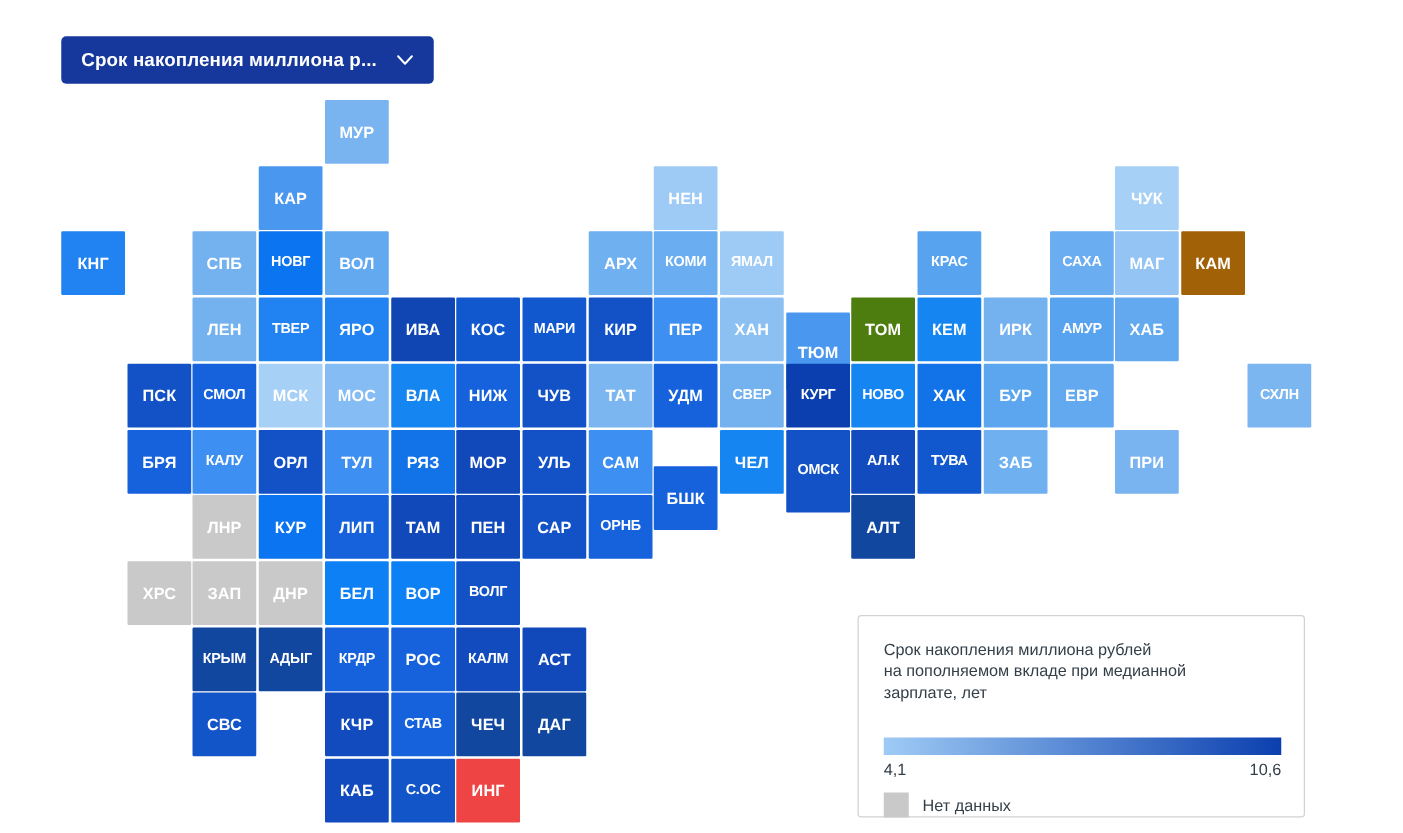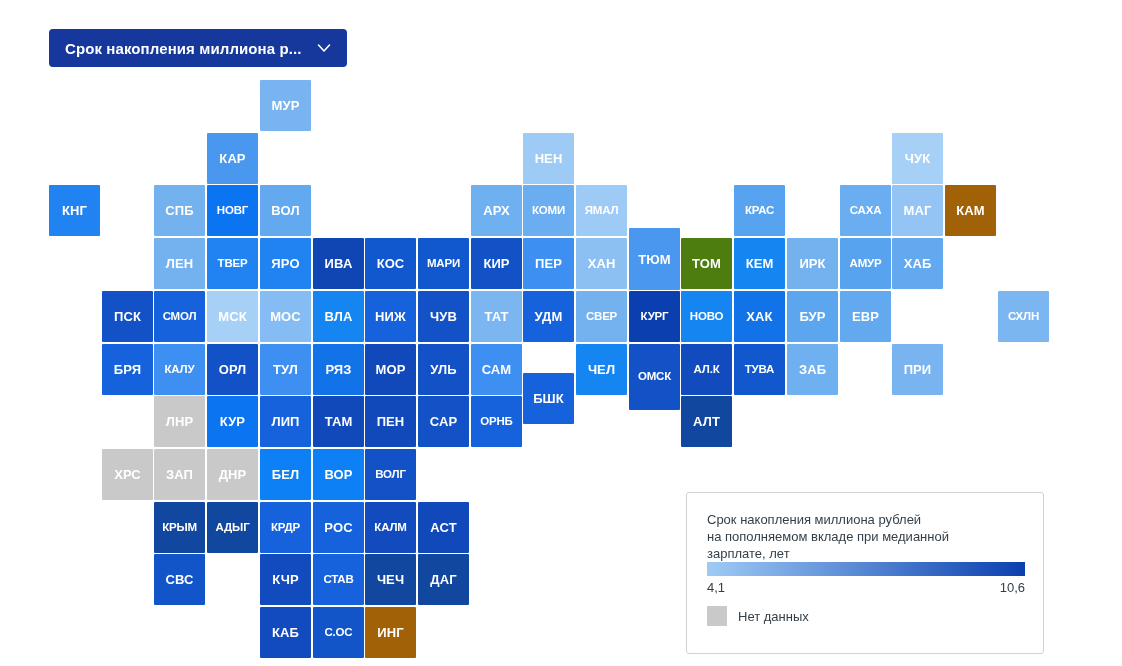--- a/index.html
+++ b/index.html
@@ -94,21 +94,21 @@
     border: 1px solid #d2d2d2;
     border-radius: 3px;
     box-sizing: border-box;
     padding: 18px 20px 0 20px;
   }
   #legend-title {
     color: #333f48;
     font-size: 13px;
     line-height: 17px;
     white-space: pre-line;
-    margin: 0 0 0 0;
+    margin: 0 0 28px 0;
   }
   #legend-gradient {
     width: 318px;
     height: 14px;
     margin-bottom: 4px;
   }
   #legend-scale {
     display: flex;
     justify-content: space-between;
     width: 318px;
@@ -208,21 +208,21 @@
     </div>
     <div class="tile" style="left: 471px; top: 238px; width: 51px; height: 51px; background: rgb(18, 82, 198);">
       <span class="tile-label">КИР</span>
     </div>
     <div class="tile" style="left: 523px; top: 238px; width: 51px; height: 51px; background: rgb(61, 144, 241);">
       <span class="tile-label">ПЕР</span>
     </div>
     <div class="tile" style="left: 576px; top: 238px; width: 51px; height: 51px; background: rgb(140, 192, 243);">
       <span class="tile-label">ХАН</span>
     </div>
-    <div class="tile" style="left: 629px; top: 228px; width: 51px; height: 62px; background: rgb(74, 151, 240);">
+    <div class="tile" style="left: 629px; top: 250px; width: 51px; height: 62px; background: rgb(74, 151, 240);">
       <span class="tile-label">ТЮМ</span>
     </div>
     <div class="tile" style="left: 681px; top: 238px; width: 51px; height: 51px; background: #4d7c0f;">
       <span class="tile-label">ТОМ</span>
     </div>
     <div class="tile" style="left: 734px; top: 238px; width: 51px; height: 51px; background: rgb(21, 133, 242);">
       <span class="tile-label">КЕМ</span>
     </div>
     <div class="tile" style="left: 787px; top: 238px; width: 51px; height: 51px; background: rgb(116, 178, 239);">
       <span class="tile-label">ИРК</span>
@@ -400,21 +400,21 @@
     </div>
     <div class="tile" style="left: 418px; top: 554px; width: 51px; height: 51px; background: rgb(17, 71, 159);">
       <span class="tile-label">ДАГ</span>
     </div>
     <div class="tile" style="left: 260px; top: 607px; width: 51px; height: 51px; background: rgb(17, 75, 190);">
       <span class="tile-label">КАБ</span>
     </div>
     <div class="tile" style="left: 313px; top: 607px; width: 51px; height: 51px; background: rgb(18, 85, 201);">
       <span class="tile-label narrow">С.ОС</span>
     </div>
-    <div class="tile" style="left: 365px; top: 607px; width: 51px; height: 51px; background: #a16207; text-align: right;">
+    <div class="tile" style="left: 365px; top: 607px; width: 51px; height: 51px; background: #ef4444; text-align: right;">
       <span class="tile-label">ИНГ</span>
     </div>
   </div>
 
 <div id="legend">
   <div id="legend-title">Срок накопления миллиона рублей
 на пополняемом вкладе при медианной
 зарплате, лет</div>
   <div id="legend-gradient" style="background: linear-gradient(to right, rgb(158, 203, 245) 0%, rgb(11, 63, 175) 100%);"></div>
   <div id="legend-scale">

